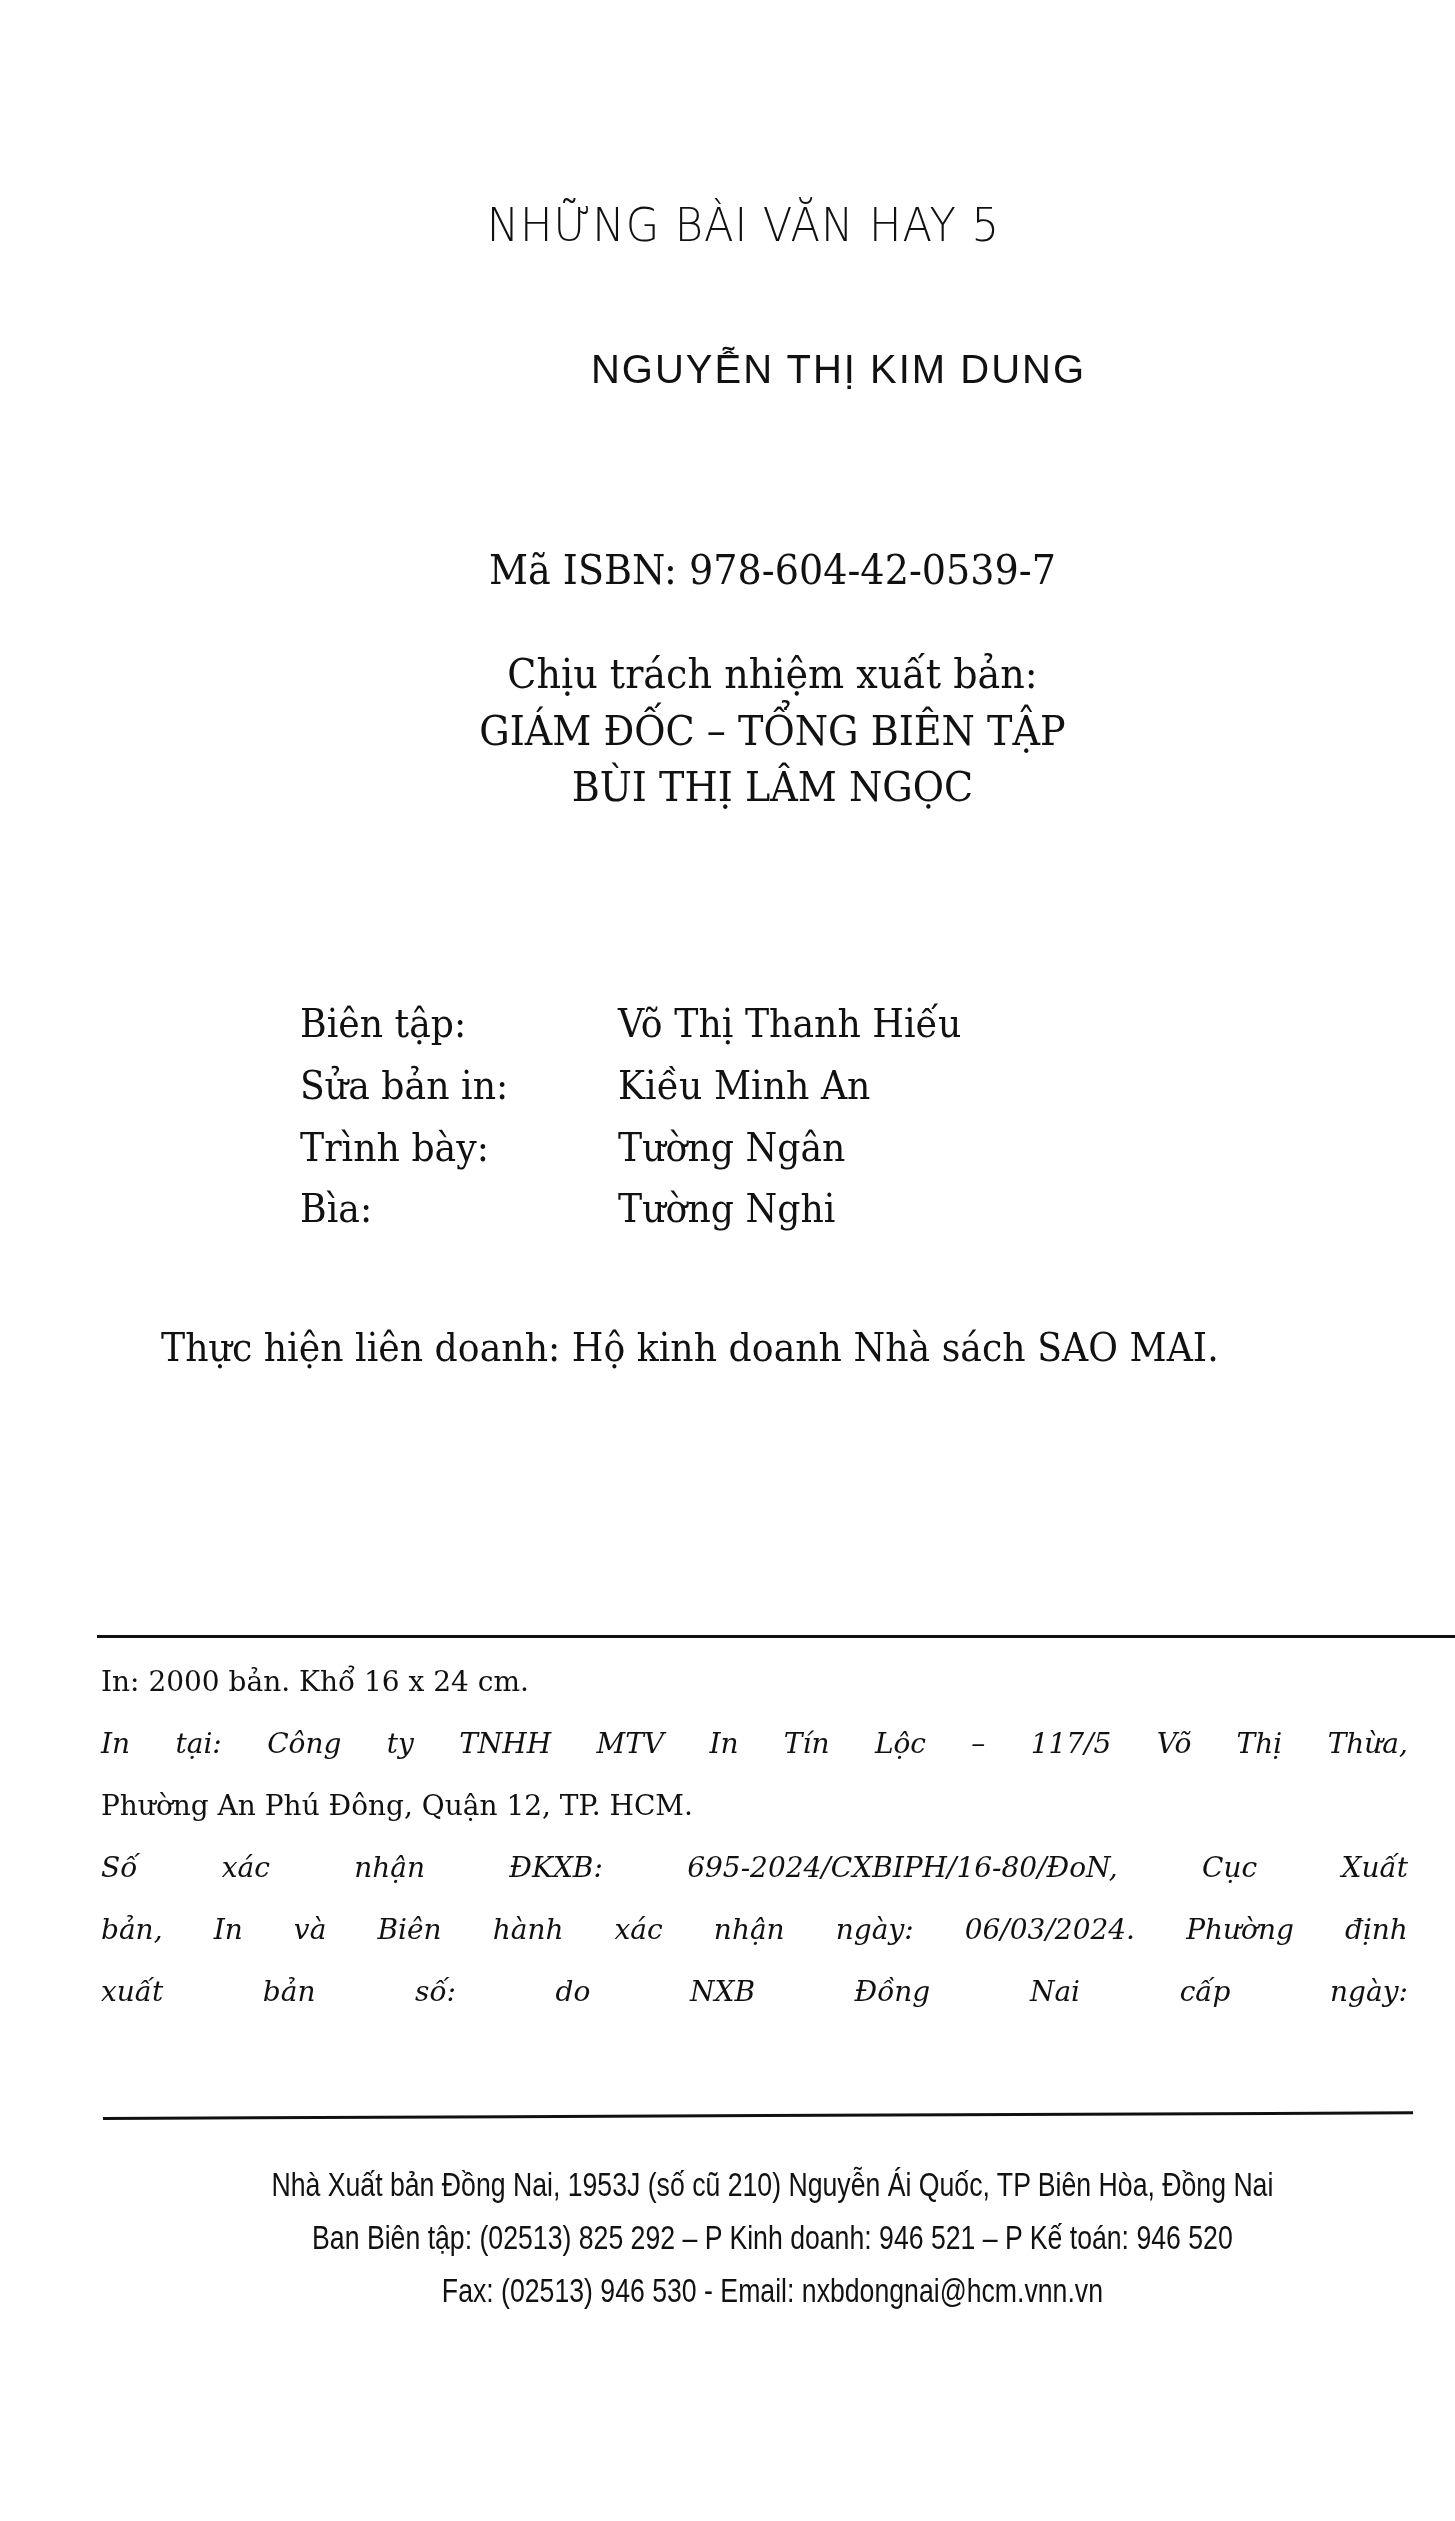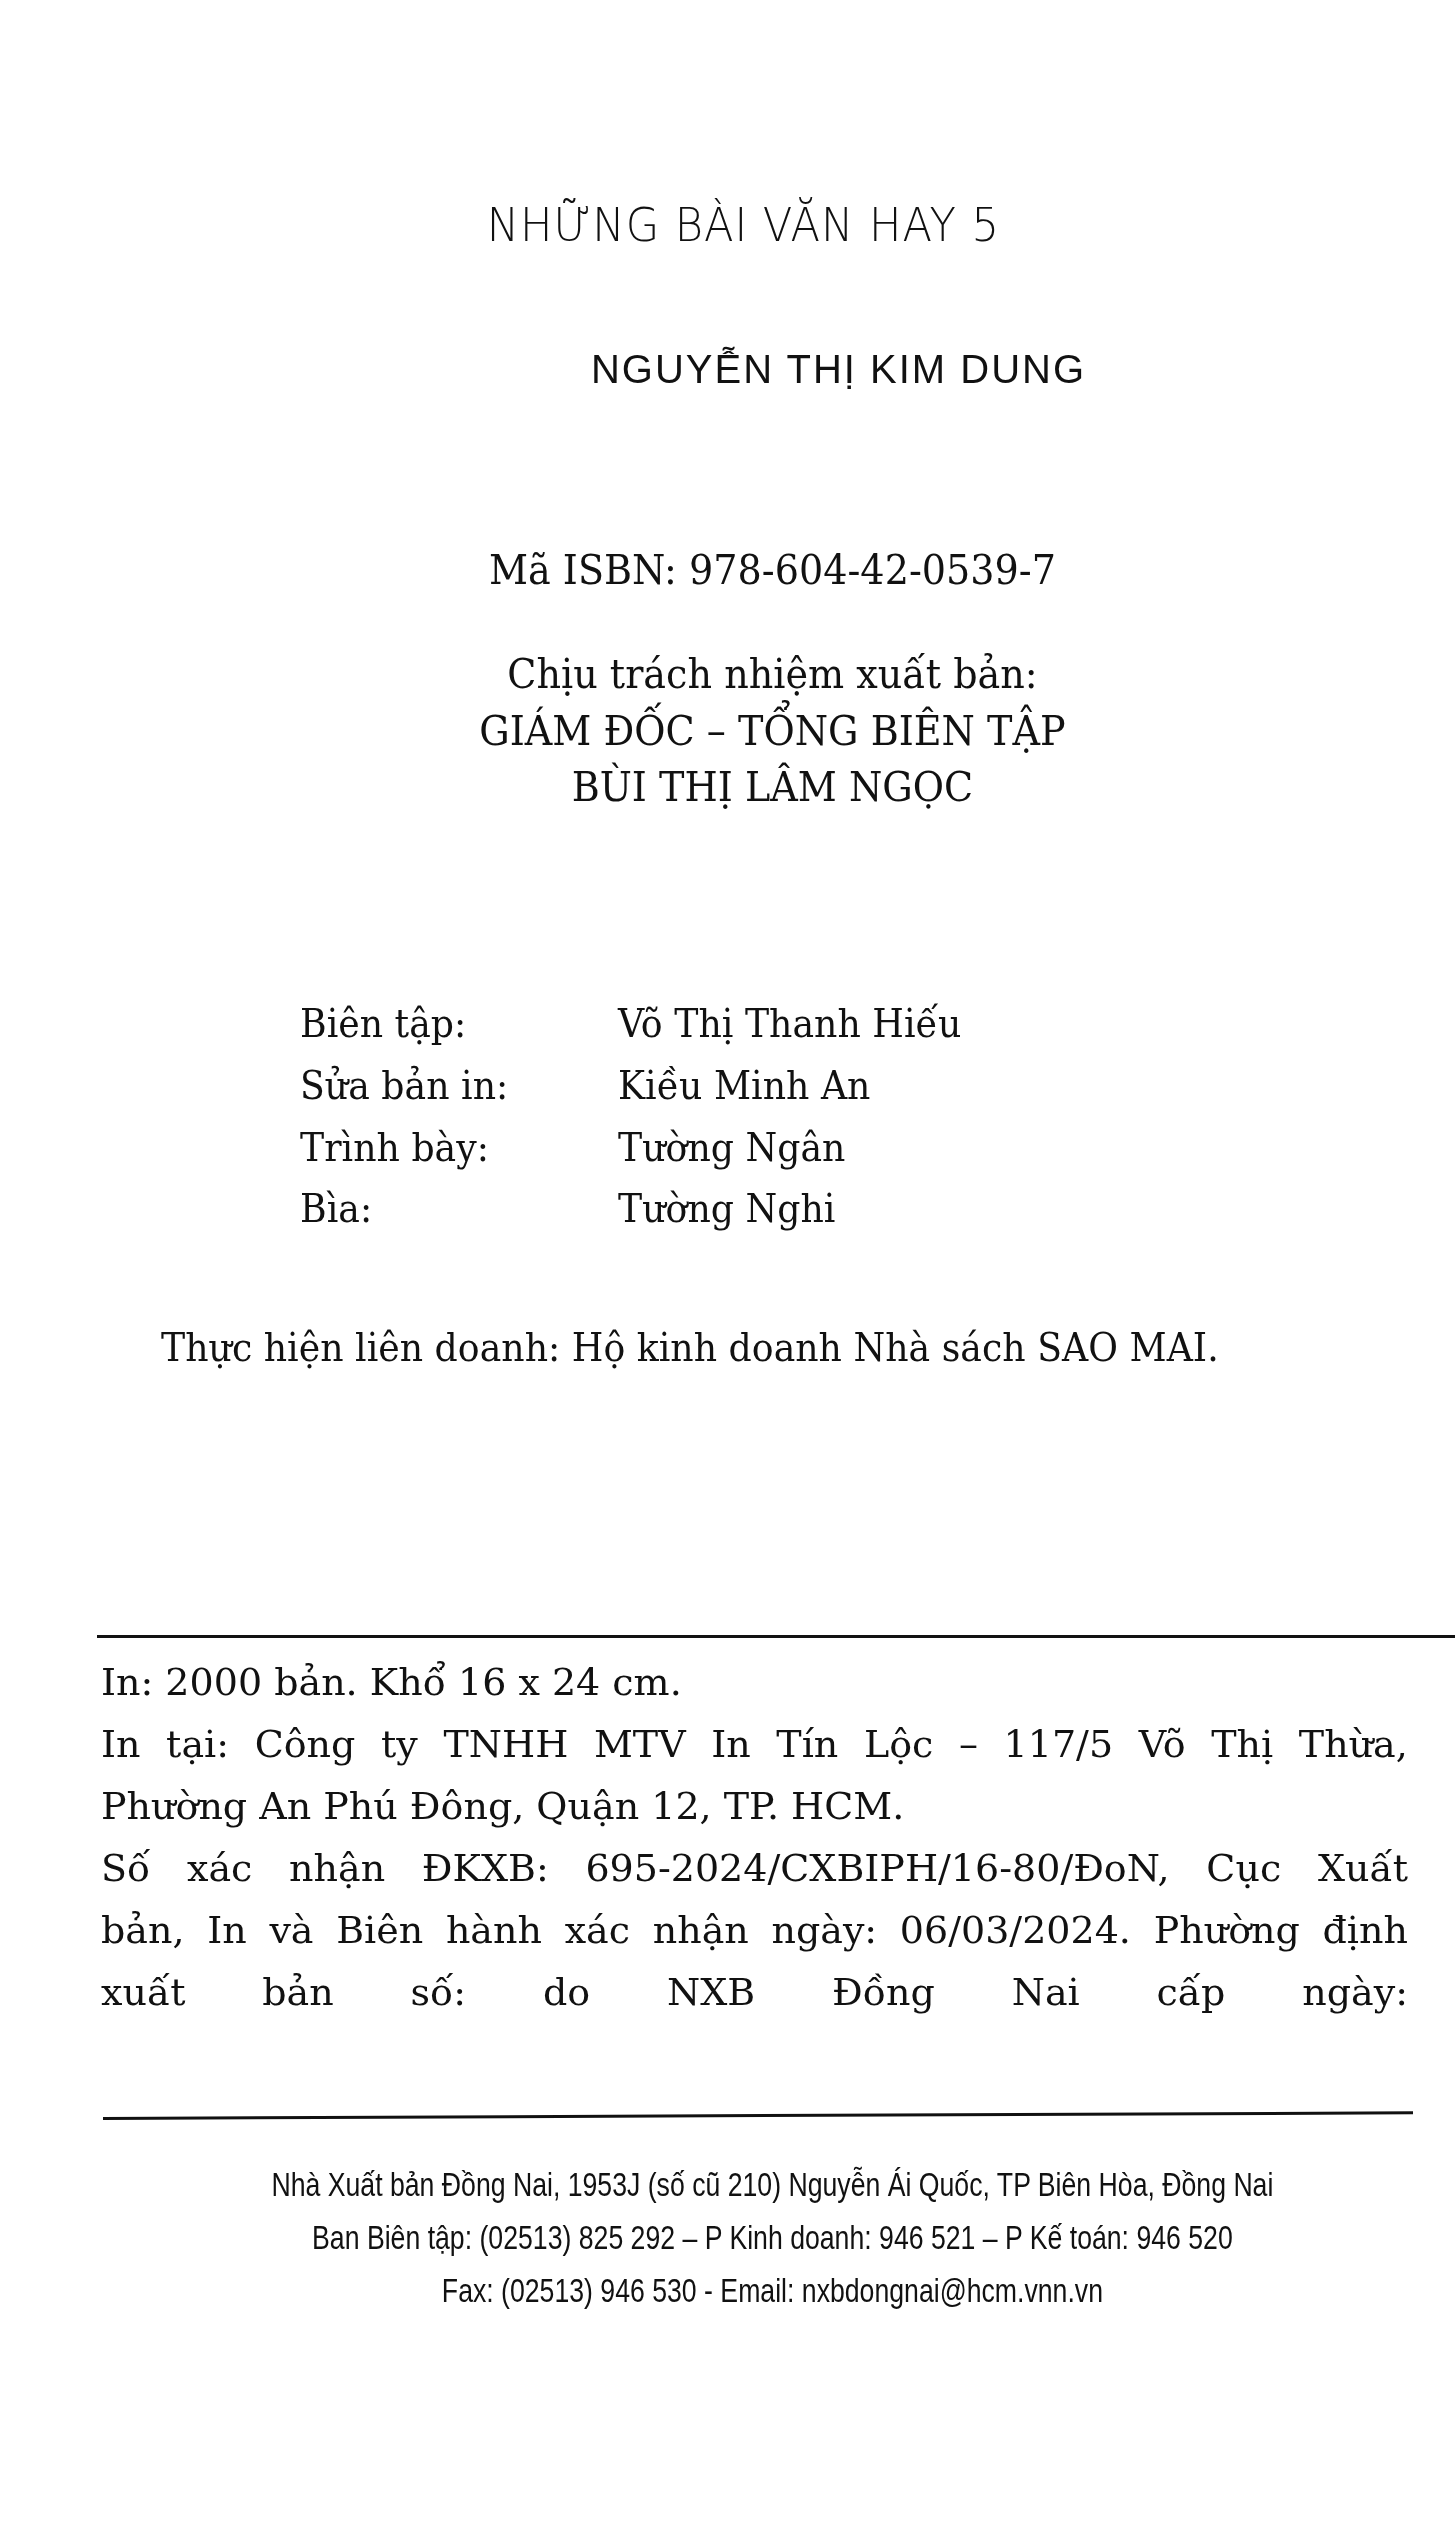--- a/index.html
+++ b/index.html
@@ -73,33 +73,34 @@
     background: #111;
   }
   .rule-top { left: 97px; width: 1359px; top: 1635px; }
   .rule-bottom { left: 103px; width: 1310px; top: 2117px; transform: rotate(-0.25deg); transform-origin: 0 0; }
 
   .imprint {
     position: absolute;
     left: 101px; top: 1651px;
     width: 1307px;
     font-family: "DejaVu Serif", serif;
-    font-size: 38px;
+    font-size: 28px;
     line-height: 62px;
     text-align: justify;
     color: #111;
   }
   .imprint .line {
     display: block;
     white-space: nowrap;
     height: 62px;
   }
   .imprint .just {
     display: flex;
     justify-content: space-between;
+    font-style: italic;
   }
   .imprint .just span { display: inline-block; }
 
   .footer-line {
     left: 0; width: 1545px; text-align: center;
     font-family: "Liberation Sans", sans-serif;
     font-size: 32.5px;
     transform: scaleX(0.82);
     transform-origin: 772px 0;
     color: #111;

